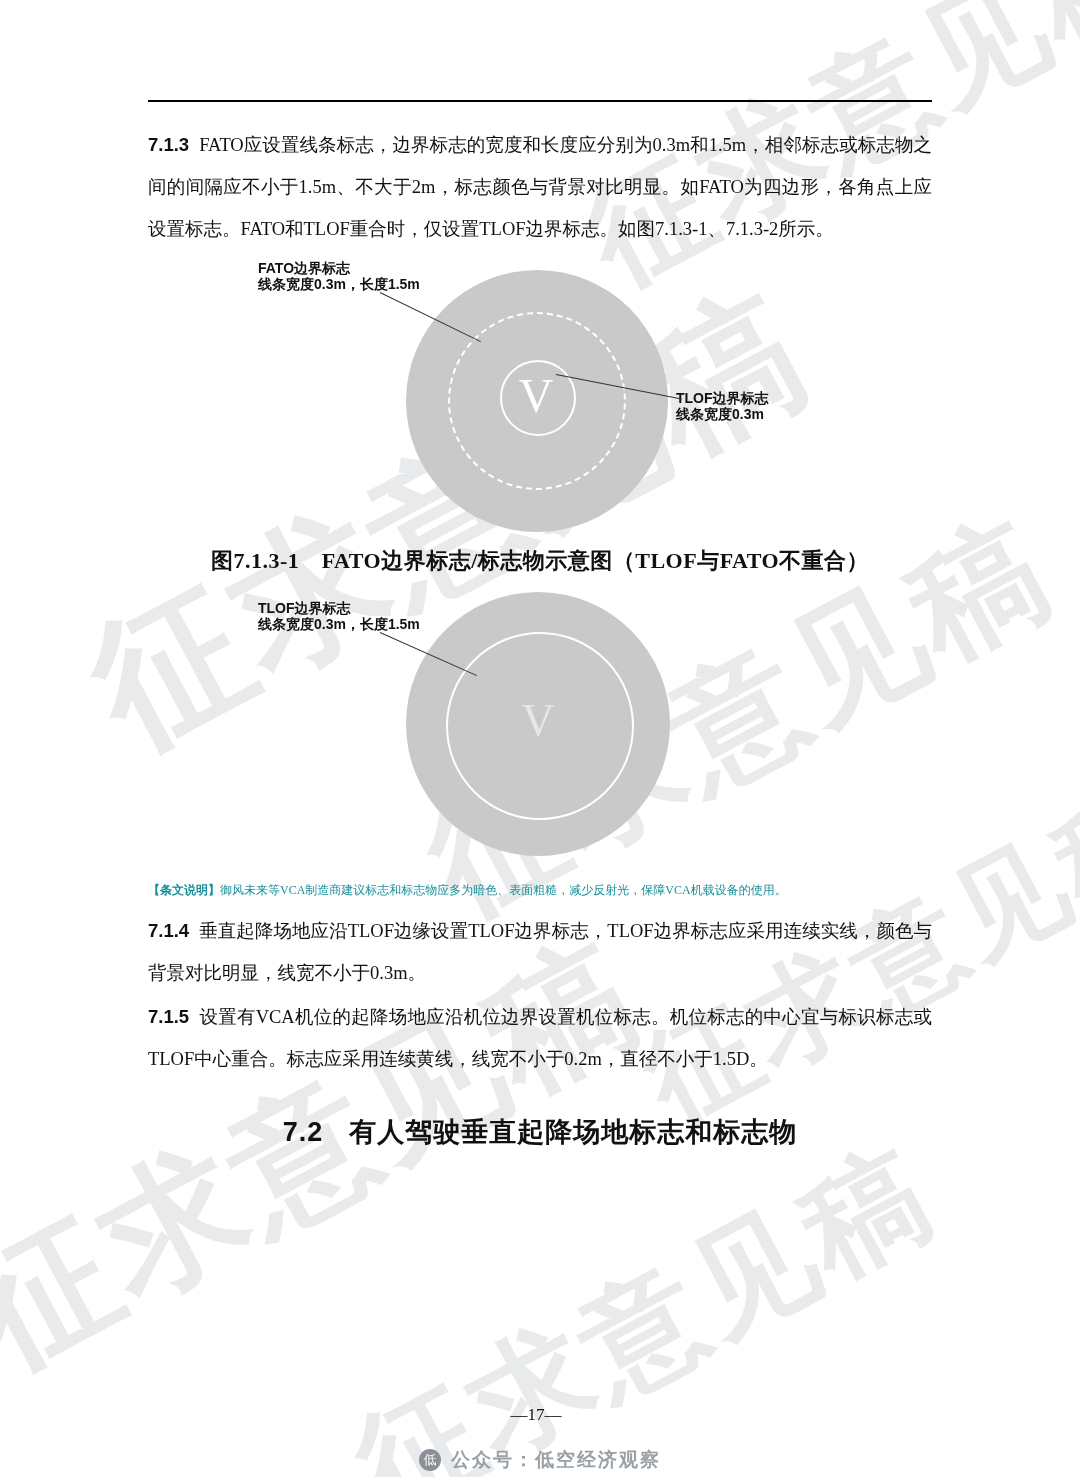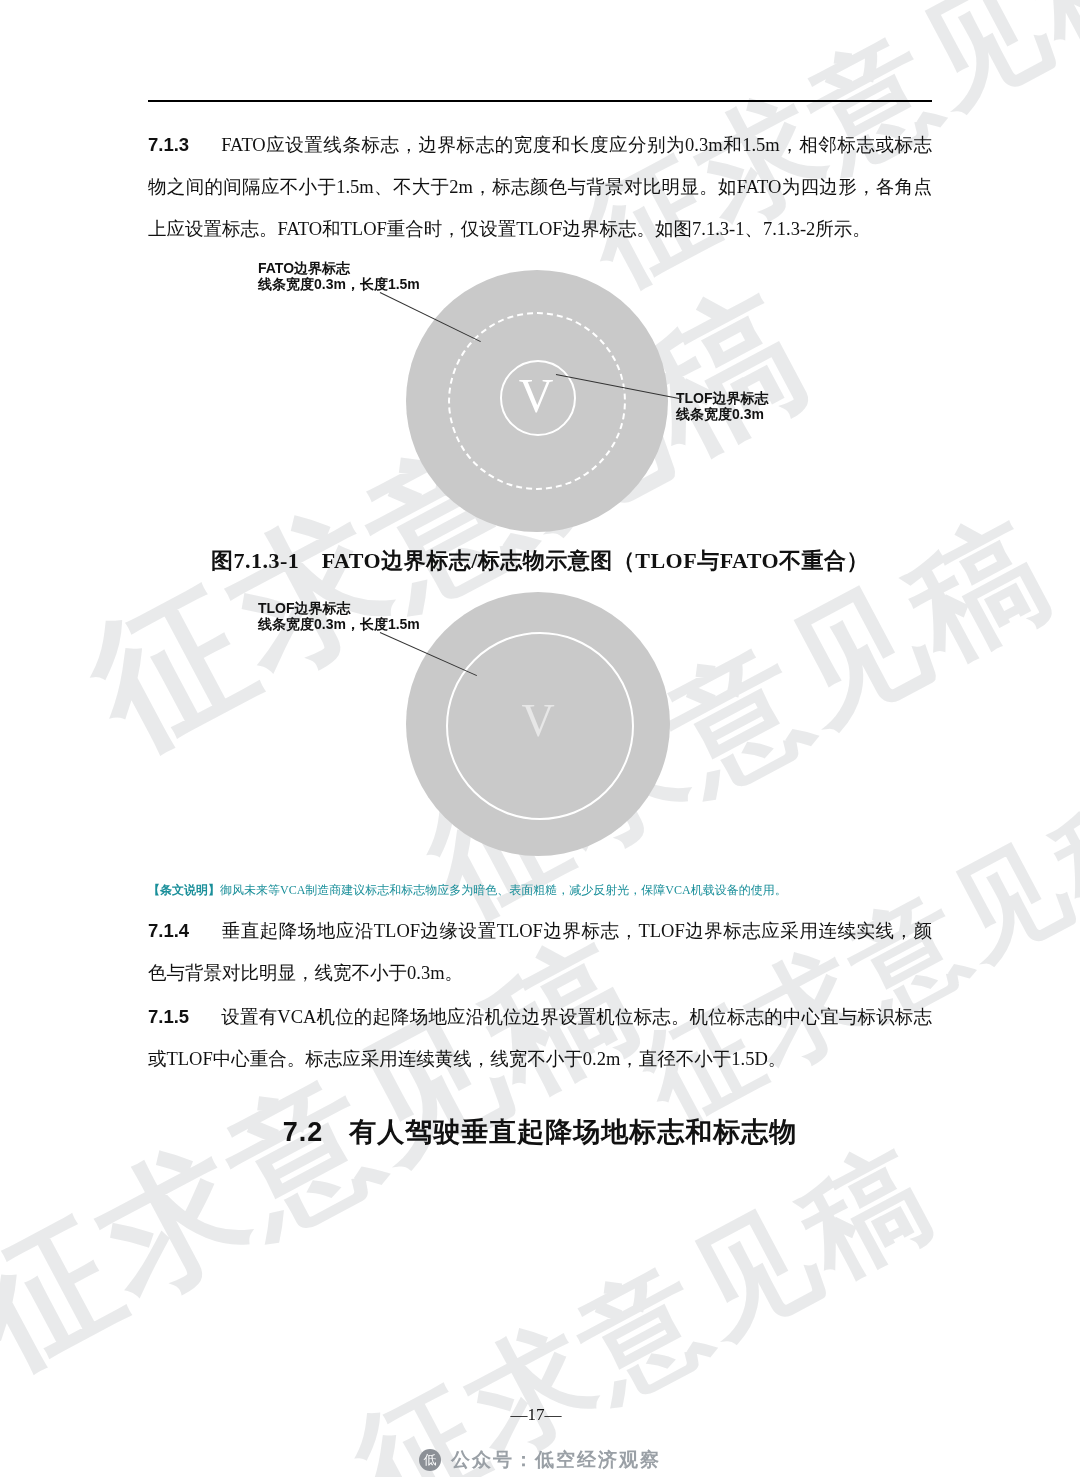--- a/index.html
+++ b/index.html
@@ -69,21 +69,21 @@
   p.para {
     margin: 0 0 2px 0;
     font-size: 18.5px;
     line-height: 42px;
     text-align: justify;
     text-justify: inter-ideograph;
   }
   p.para .clause {
     font-weight: 700;
     font-family: "Liberation Sans", sans-serif;
-    margin-right: 32px;
+    margin-right: 10px;
   }
 
   
   .caption {
     text-align: center;
     font-size: 22px;
     font-weight: 700;
     margin: 10px 0 4px 0;
     letter-spacing: 0.5px;
   }

